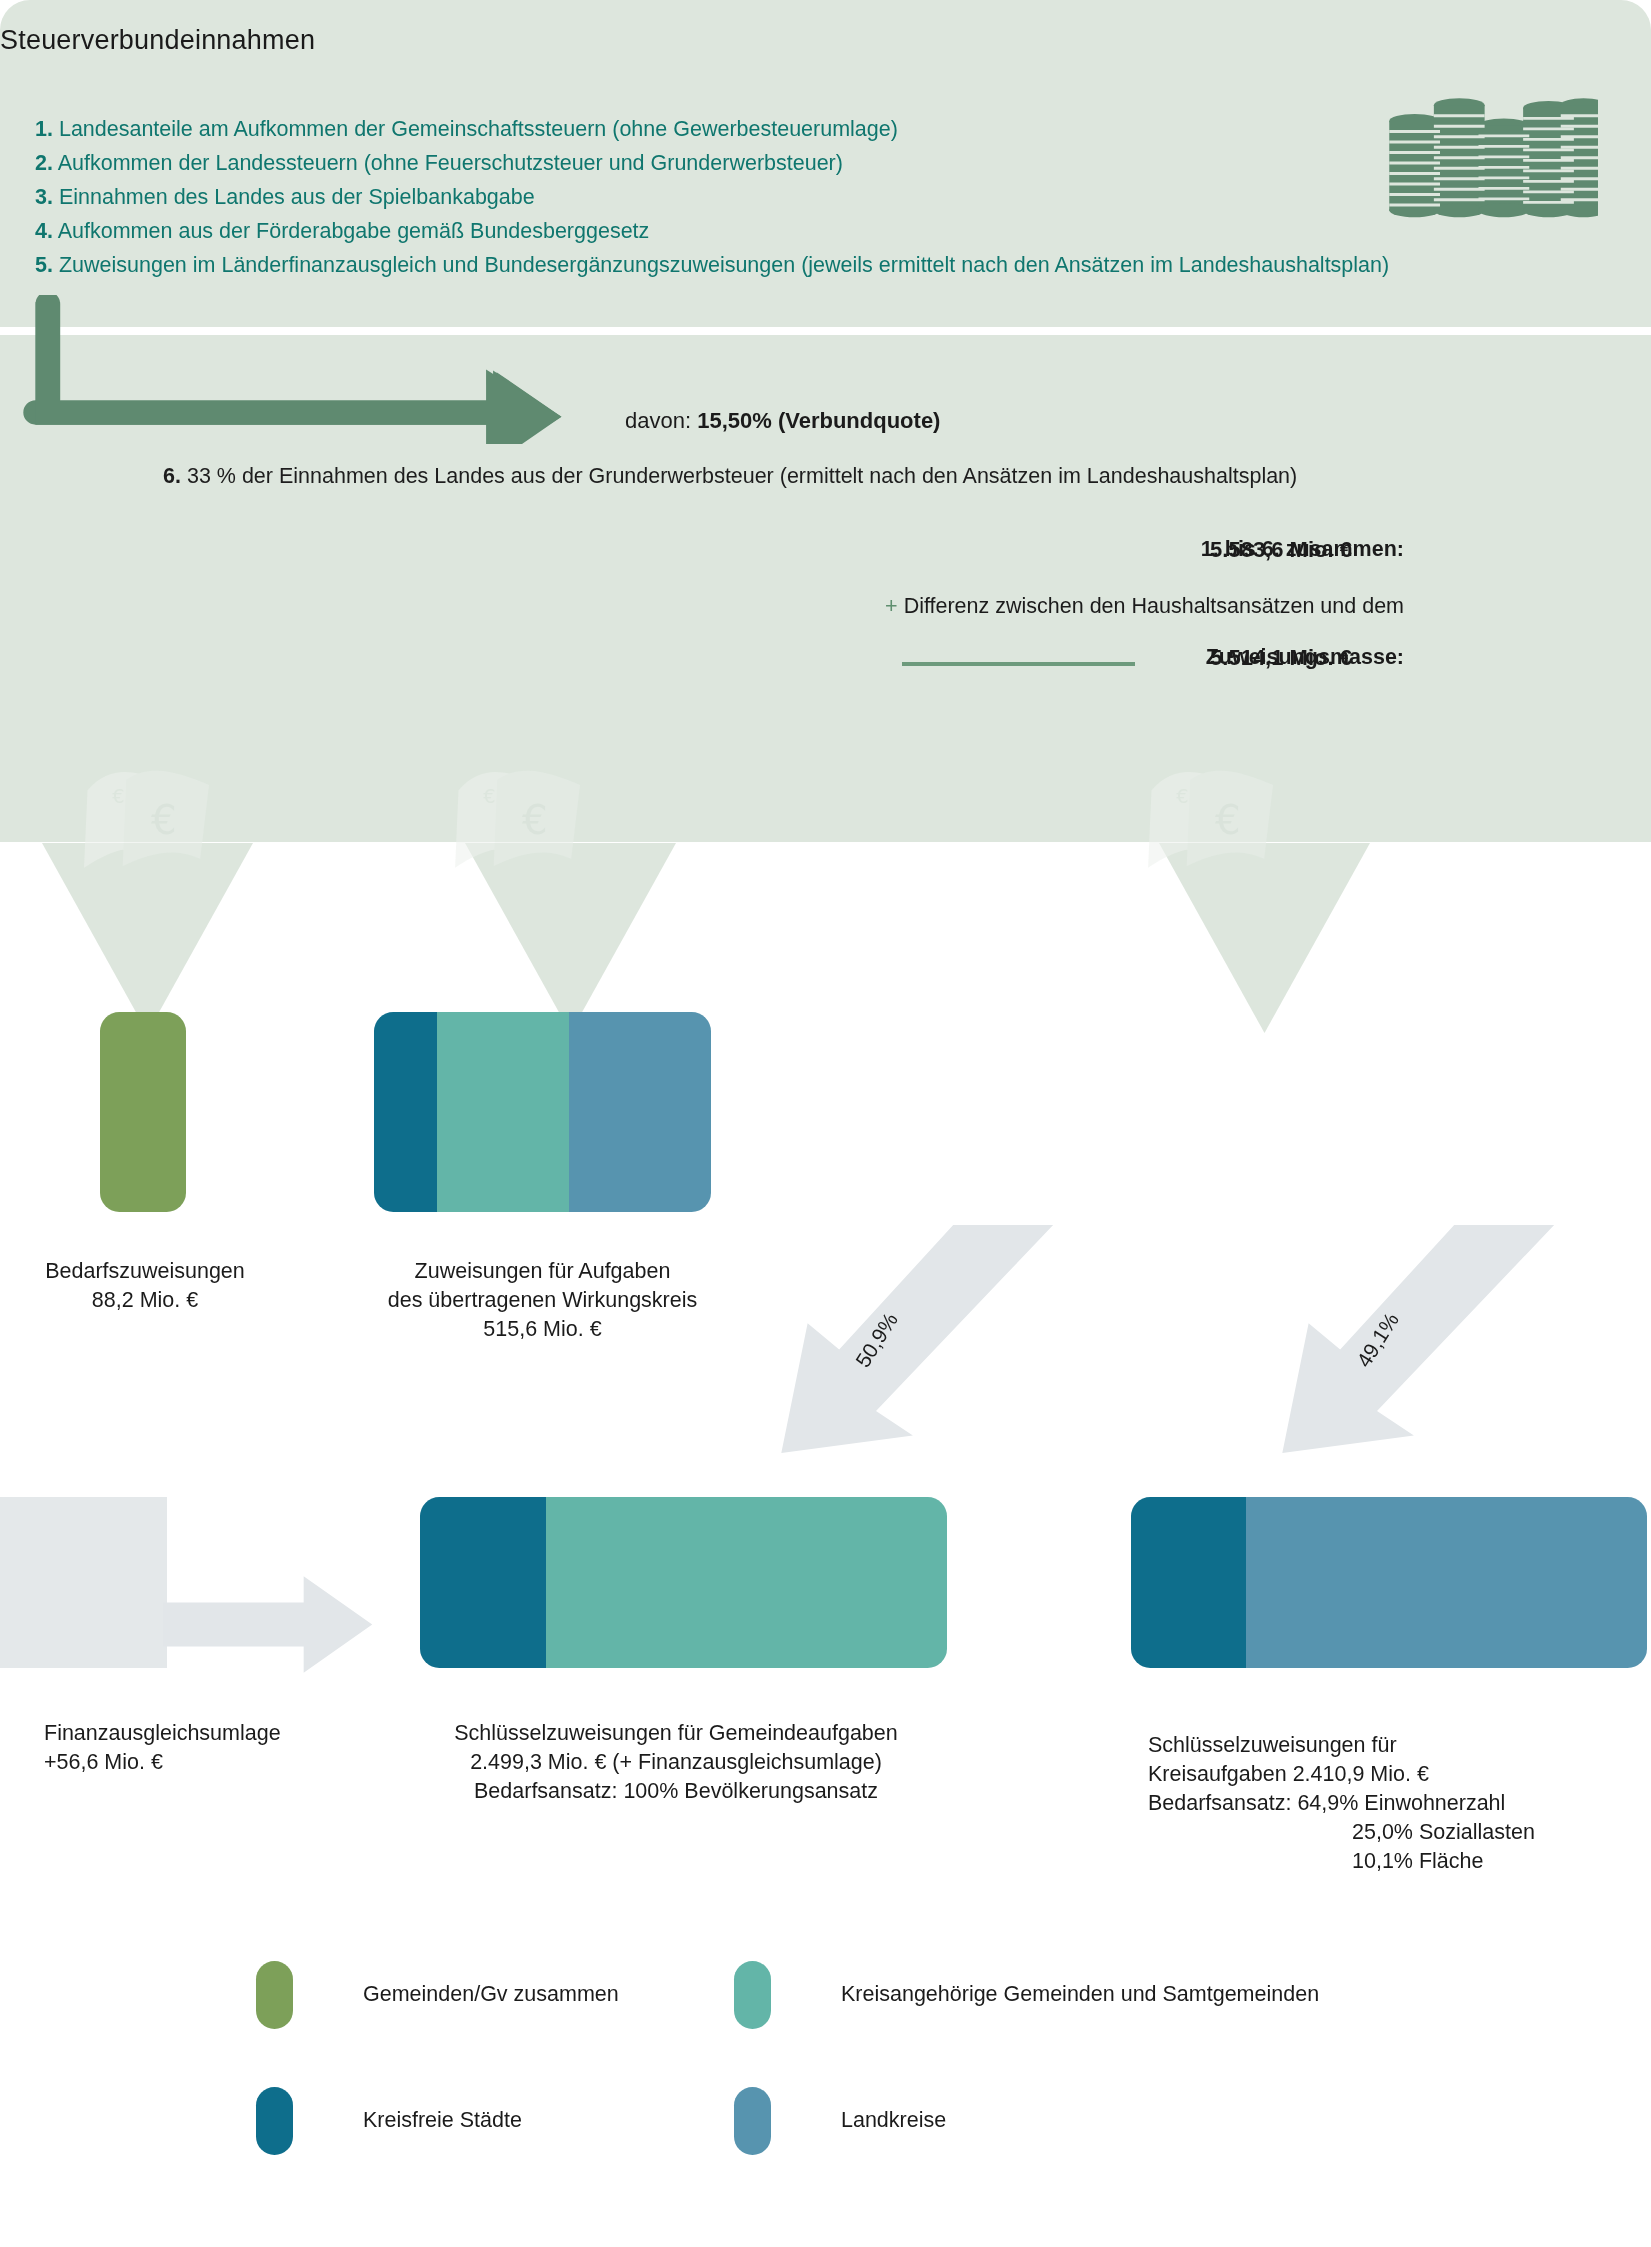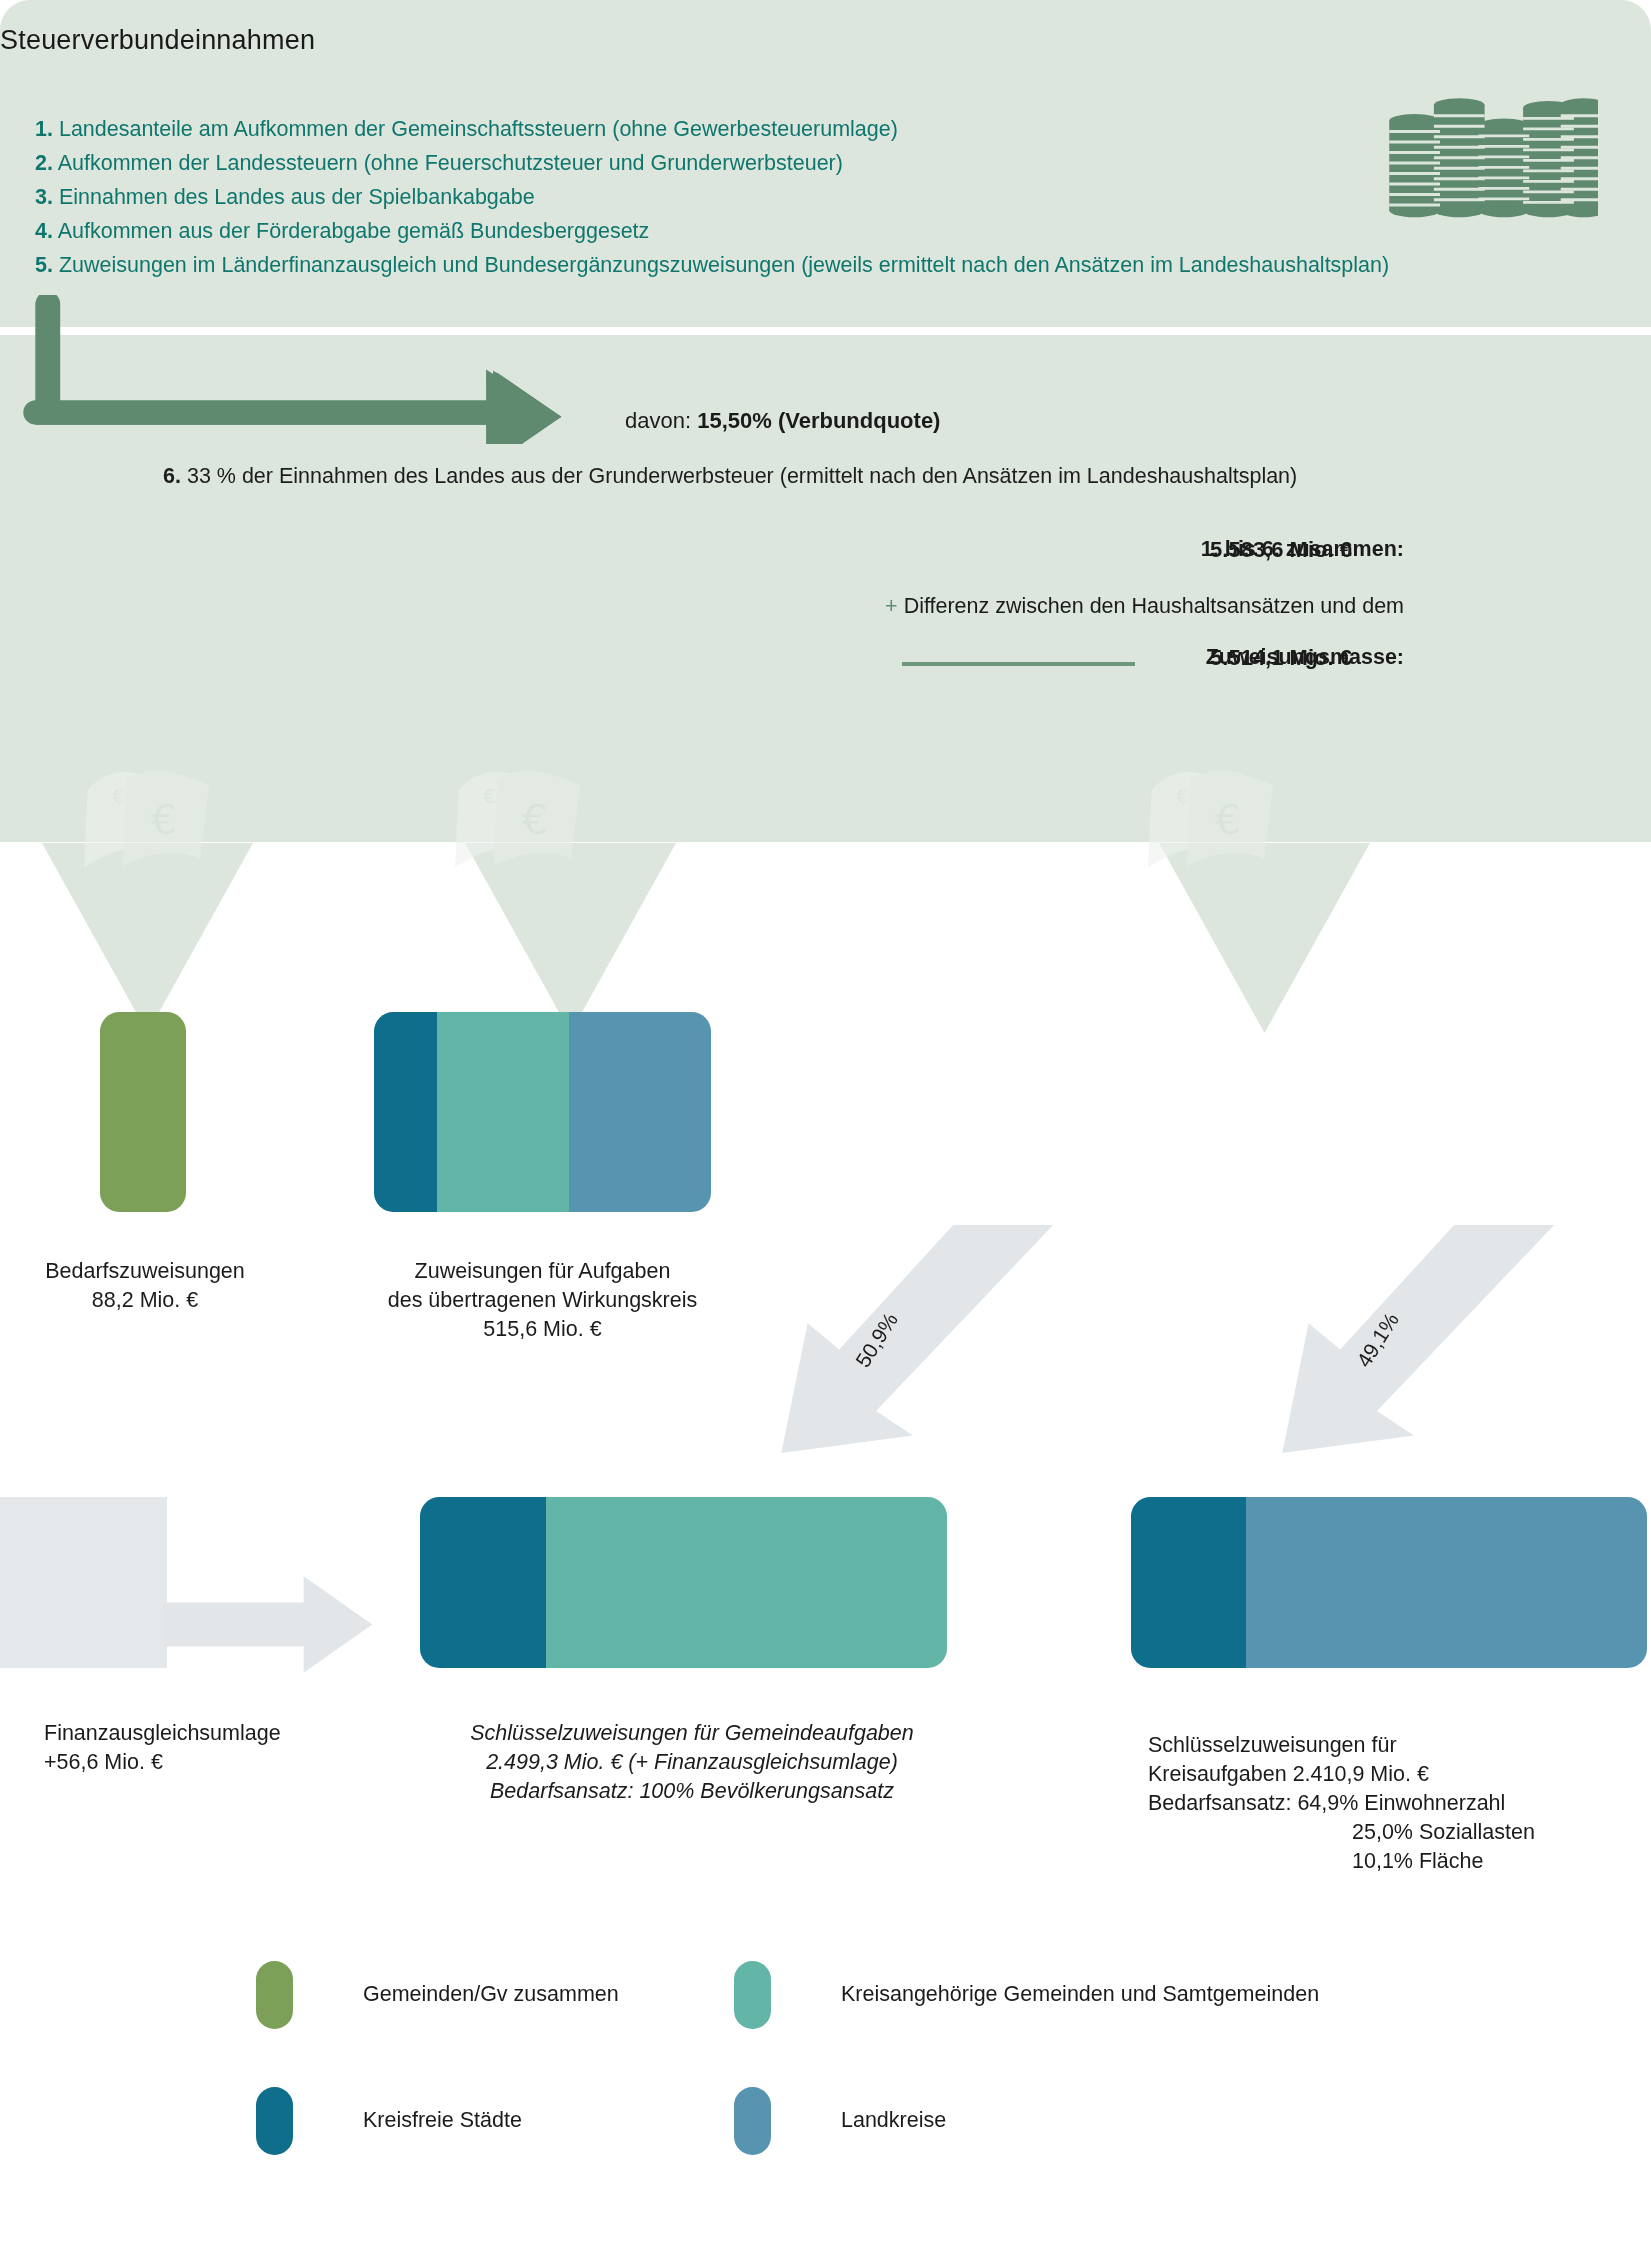--- a/index.html
+++ b/index.html
@@ -303,21 +303,21 @@
   </div>
   <div class="caption" style="left:0px; top:1719px; width:369px; text-align:left;padding-left:44px;">
     <div>Finanzausgleichsumlage</div>
     <div>+56,6 Mio. €</div>
   </div>
 
   <div class="bar bar-gem">
     <div class="seg" style="width:24%; background:#0e6e8c;"></div>
     <div class="seg" style="width:76%; background:#63b5a8;"></div>
   </div>
-  <div class="caption" style="left:376px; top:1719px; width:632px;font-style:italic;">
+  <div class="caption" style="left:360px; top:1719px; width:632px;">
     <div>Schlüsselzuweisungen für Gemeindeaufgaben</div>
     <div>2.499,3 Mio. € (+ Finanzausgleichsumlage)</div>
     <div>Bedarfsansatz: 100% Bevölkerungsansatz</div>
   </div>
 
   <div class="bar bar-kreis">
     <div class="seg" style="width:22.3%; background:#0e6e8c;"></div>
     <div class="seg" style="width:77.7%; background:#5794af;"></div>
   </div>
   <div class="caption" style="left:1148px; top:1731px; width:509px; text-align:left;">

